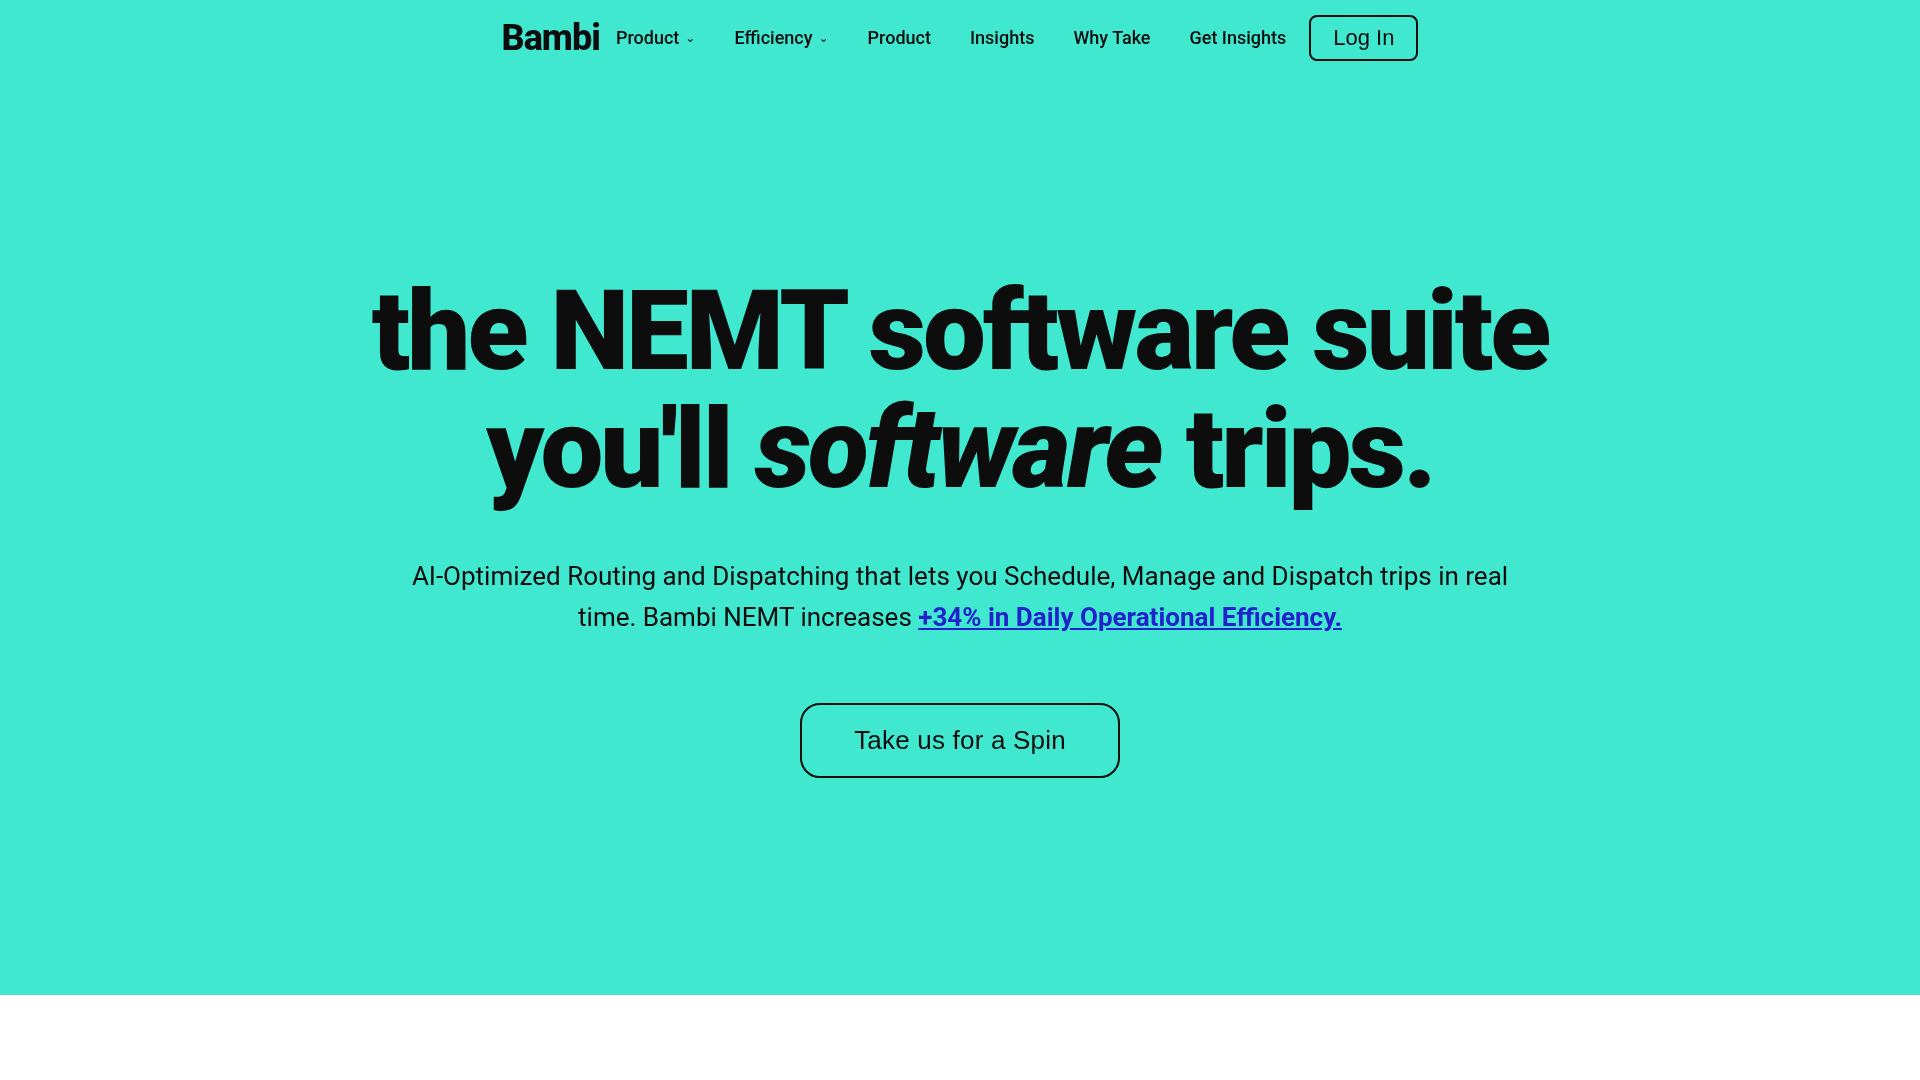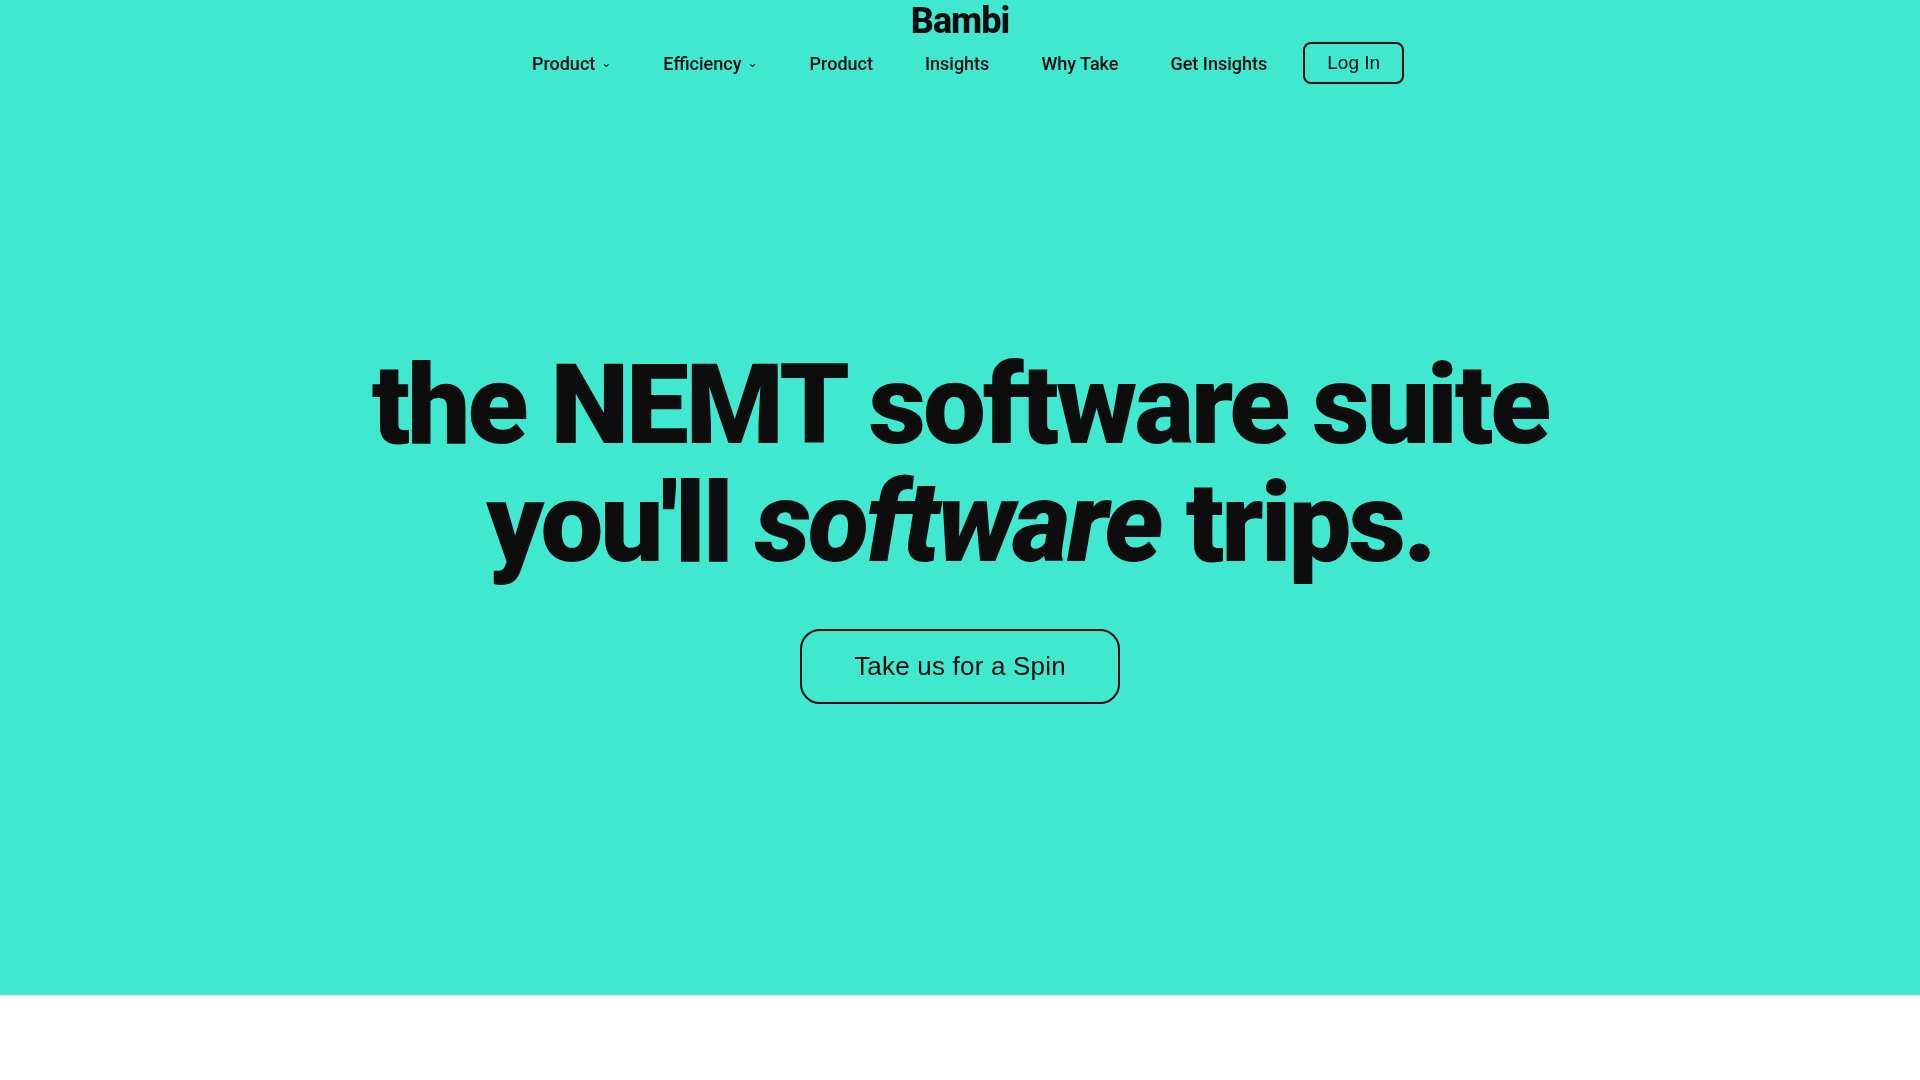--- a/index.html
+++ b/index.html
@@ -12,46 +12,45 @@
       font-family: -apple-system, BlinkMacSystemFont, 'Segoe UI', Roboto, sans-serif;
       background-color: #40e8d0;
       min-height: 1080px;
       width: 1920px;
     }
 
     
     .navbar {
       display: flex;
       align-items: center;
-      justify-content: space-between;
+      justify-content: center;
       padding: 0 80px;
       height: 75px;
       background-color: #40e8d0;
       position: relative;
       z-index: 10;
-      flex-direction: column;
     }
 
     .navbar-logo {
       display: flex;
       align-items: center;
       cursor: pointer;
     }
 
     .logo-text {
       font-size: 36px;
       font-weight: 800;
       color: #0d0d0d;
       letter-spacing: -1px;
     }
 
     .navbar-links {
       display: flex;
       align-items: center;
-      gap: 20px;
+      gap: 7px;
     }
 
     .nav-item {
       display: flex;
       align-items: center;
       gap: 4px;
       padding: 8px 16px;
       font-size: 18px;
       font-weight: 500;
       color: #0d0d0d;
@@ -67,21 +66,21 @@
 
     .nav-get-started {
       font-size: 18px;
       font-weight: 500;
       color: #0d0d0d;
       cursor: pointer;
       padding: 8px 16px;
     }
 
     .nav-login {
-      font-size: 19px;
+      font-size: 22px;
       font-weight: 500;
       color: #0d0d0d;
       border: 2px solid #0d0d0d;
       border-radius: 8px;
       padding: 8px 22px;
       cursor: pointer;
       background: transparent;
     }
 
     
@@ -176,17 +175,20 @@
     <button class="nav-login">Log In</button>
   </div>
 </nav>
 
 <section class="hero">
   <h1 class="hero-headline">
     <span>the NEMT software suite</span><br>
     <span>you'll </span><em>software</em><span> trips.</span>
   </h1>
 
+  <p class="hero-subtext">
+    <span>AI-Optimized Routing and Dispatching that lets you Schedule, Manage and Dispatch trips in real time. Bambi NEMT increases </span><a>+34% in Daily Operational Efficiency.</a>
+  </p>
 
   <button class="cta-button">Take us for a Spin</button>
 </section>
 
 <div class="bottom-strip"></div>
 
 </body></html>

